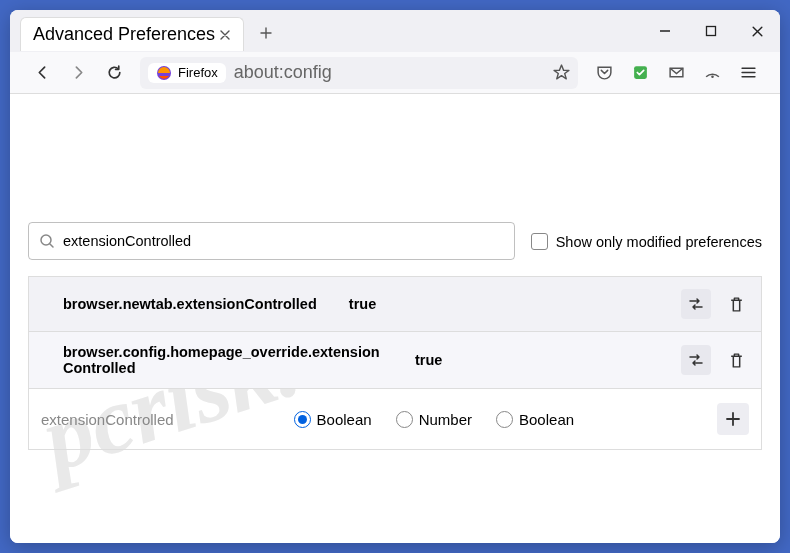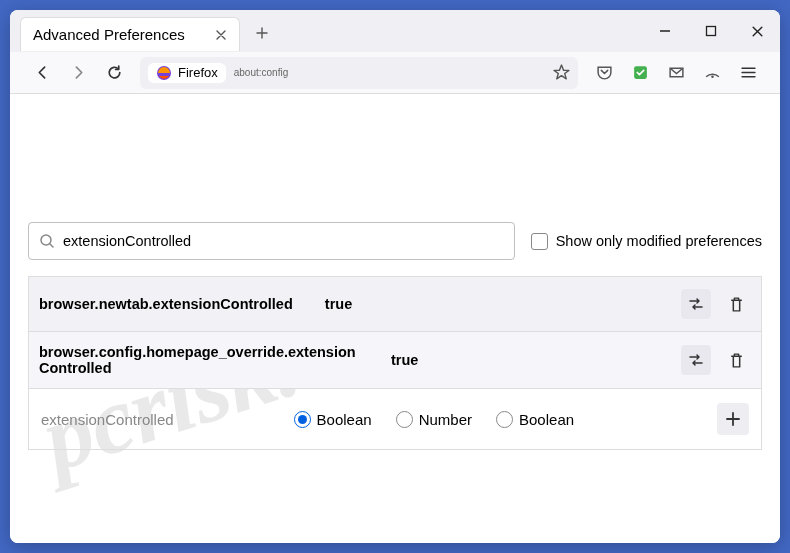--- a/index.html
+++ b/index.html
@@ -35,21 +35,21 @@
   display: flex;
   align-items: center;
   height: 34px;
   background: #fff;
   border-radius: 6px 6px 0 0;
   padding: 0 8px 0 12px;
   margin-top: 6px;
   min-width: 220px;
   border: 1px solid #ddd;
   border-bottom: none;
-  font-size: 15px;
+  font-size: 18px;
 }
 .tab .close {
   margin-left: auto;
   width: 20px;
   height: 20px;
   display: flex;
   align-items: center;
   justify-content: center;
   border-radius: 4px;
 }
@@ -110,21 +110,21 @@
 .urlbar .fx-label {
   background: #fff;
   border-radius: 6px;
   padding: 2px 8px;
   display: flex;
   align-items: center;
   gap: 6px;
   font-size: 13px;
 }
 .urlbar .urltext {
-  font-size: 10px;
+  font-size: 18px;
   color: #666;
   text-align: right;
 }
 .urlbar .star {
   margin-left: auto;
 }
 .content {
   flex: 1;
   background: #fff;
   padding: 18px 18px 0 18px;
@@ -146,21 +146,21 @@
   gap: 8px;
 }
 .search-box input {
   border: none;
   outline: none;
   font-size: 14.5px;
   flex: 1;
 }
 .checkbox-row {
   display: flex;
-  align-items: center;
+  align-items: flex-end;
   gap: 8px;
   font-size: 14.5px;
 }
 .chk {
   width: 17px;
   height: 17px;
   border: 1.2px solid #888;
   border-radius: 3px;
 }
 .rows {
@@ -173,20 +173,21 @@
   padding: 12px 10px;
   background: #f2f2f6;
   border-bottom: 1px solid #ddd;
   font-size: 14.5px;
 }
 .pref-row:nth-child(2) { background: #f6f6fa; border-bottom:none;}
 .pref-name {
   font-weight: bold;
   max-width: 320px;
   word-break: break-all;
+  margin-left: 24px;
 }
 .pref-val {
   font-weight: bold;
   margin-left: 32px;
 }
 .pref-actions {
   margin-left: auto;
   display: flex;
   gap: 10px;
 }

